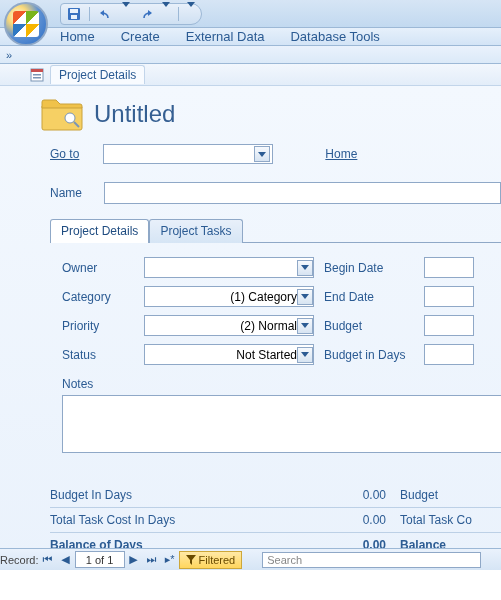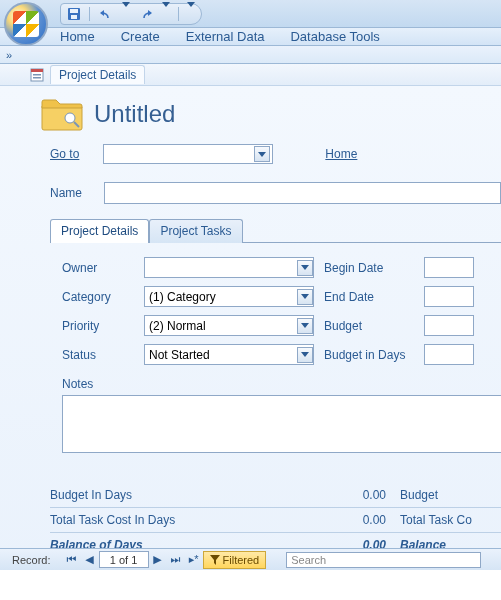--- a/index.html
+++ b/index.html
@@ -120,51 +120,51 @@
   .tab-panel {
     margin-left:10px;
     border-top:1px solid #8fa8c7;
     background:transparent;
     padding:14px 0 0 12px;
   }
   .grid { display:grid; grid-template-columns: 72px 170px 90px 1fr; row-gap:8px; column-gap:10px; align-items:center; }
   .glabel { color:#2b5b93; font-size:12px; }
   .gcombo {
     height:21px; border:1px solid #8fa8c7; background:#fff;
-    display:flex; align-items:center; justify-content:space-between; padding-left:4px;
+    display:flex; align-items:center; justify-content:flex-end; padding-left:4px;
   }
   .gcombo span { color:#000; font-size:12px; }
   .ginput { height:21px; border:1px solid #8fa8c7; background:#fff; width:50px; }
 
   .notes-area {
     margin:12px 0 0 0;
   }
   .notes-box {
     height:58px; border:1px solid #8fa8c7; background:#fff; margin-top:4px; width:440px;
   }
 
   
   .summary {
     margin-top:30px; margin-left:10px;
   }
   .sumrow {
     display:grid; grid-template-columns: 280px 70px 1fr;
     border-bottom:1px solid #bcd0e6; padding:5px 0; color:#2b5b93; font-size:12px;
   }
   .sumrow .val { text-align:right; padding-right:14px; color:#2b5b93; }
-  .sumrow.bold { font-weight:bold;font-style:italic; }
+  .sumrow.bold { font-weight:bold; }
 
   
   .statusbar {
     position:absolute; bottom:0; left:0; right:0;
     height:22px; border-top:1px solid #9cb8d6;
     background:linear-gradient(#eaf2fc,#d6e5f5);
     display:flex; align-items:center; font-size:11px; color:#333;
   }
-  .statusbar .lbl3 { padding:0 12px; color:#444; }
+  .statusbar .lbl3 { padding:0 0; color:#444; }
   .navbtn {
     width:18px; height:18px; display:flex; align-items:center; justify-content:center;
     color:#2b5b93;
   }
   .recbox {
     width:50px; height:17px; border:1px solid #8fa8c7; background:#fff;
     display:flex; align-items:center; justify-content:center; font-size:11px;
   }
   .filtered {
     background:linear-gradient(#ffe9a6,#ffd65e);

